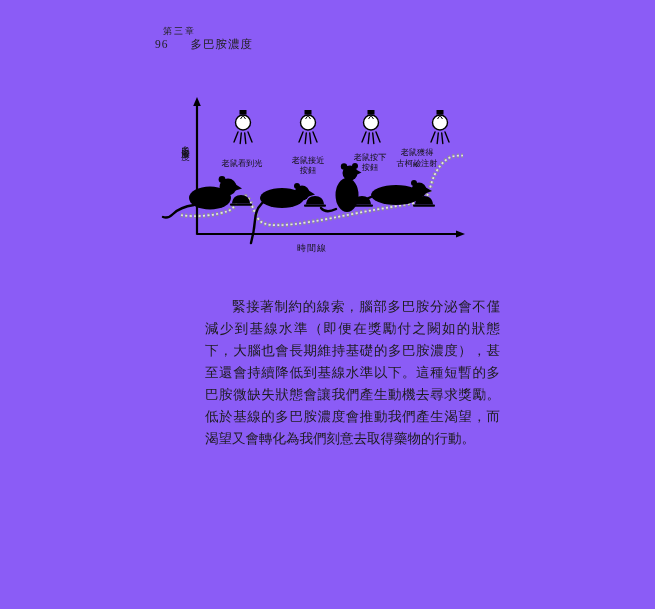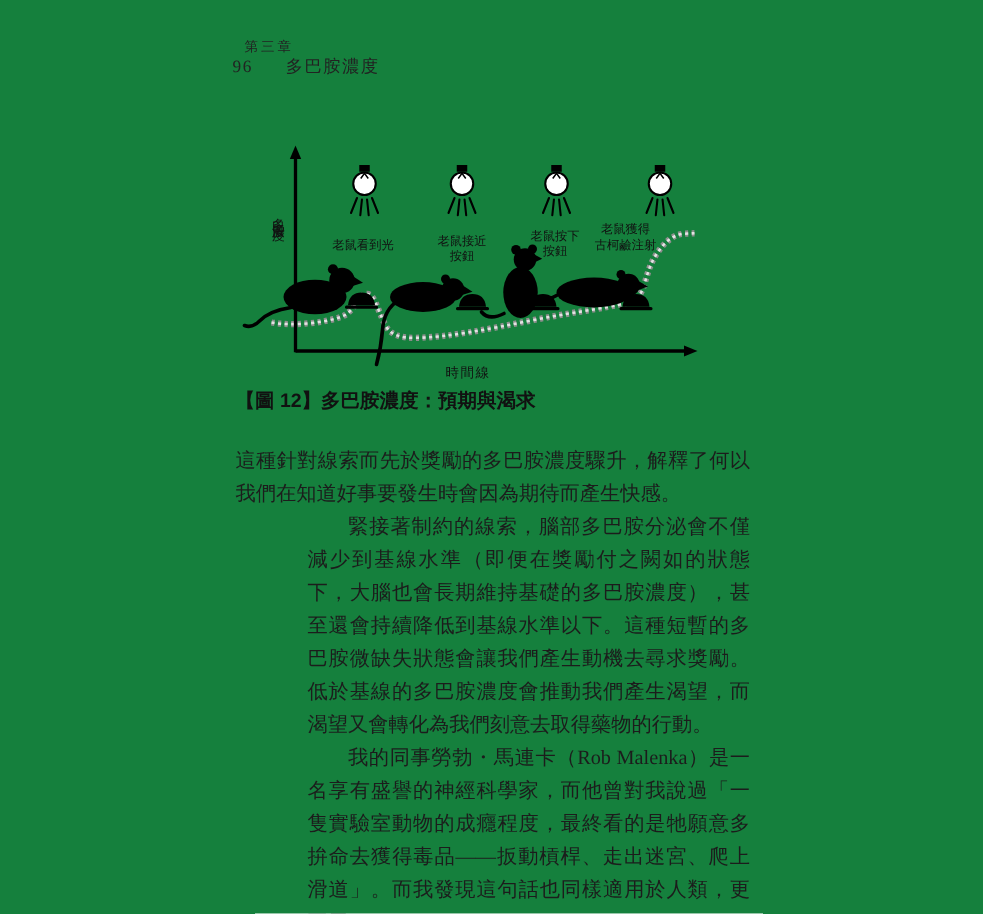--- a/index.html
+++ b/index.html
@@ -1,16 +1,16 @@
 <!DOCTYPE html>
 <html lang="zh-Hant"><head>
 <meta charset="utf-8">
 <style>
   html,body{margin:0;padding:0;background:#ffffff;}
-  #page{position:relative;width:655px;height:609px;background:#15803d;overflow:hidden;
+  #page{position:relative;width:655px;height:609px;background:#8b5cf6;overflow:hidden;
         font-family:"Liberation Serif","DejaVu Serif",serif;color:#1c1c1c;}
 
   
   .chapter{position:absolute;left:163px;top:25px;font-size:9px;letter-spacing:2px;color:#222;}
   .headrow{position:absolute;left:155px;top:37px;display:flex;align-items:baseline;gap:22px;
            font-size:11.5px;letter-spacing:1px;color:#222;}
 
   
   #fig{position:absolute;left:160px;top:93px;width:345px;height:167px;}
   .ylab{position:absolute;left:180px;top:139px;writing-mode:vertical-rl;
@@ -145,21 +145,18 @@
       <line class="axis" x1="37" y1="12" x2="37" y2="141.8"></line>
       <polygon points="37,4 33.2,13 40.8,13"></polygon>
     </g>
     <g>
       <line class="axis" x1="37" y1="141" x2="296" y2="141"></line>
       <polygon points="305,141 296,137.4 296,144.6"></polygon>
     </g>
     <text class="xaxis-label" text-anchor="middle" x="152" y="158">時間線</text>
   </svg>
 
-  <div class="caption">【圖 12】多巴胺濃度：預期與渴求</div>
 
   <div class="bodytext">
-    <p>這種針對線索而先於獎勵的多巴胺濃度驟升，解釋了何以我們在知道好事要發生時會因為期待而產生快感。</p>
     <p class="indent">緊接著制約的線索，腦部多巴胺分泌會不僅減少到基線水準（即便在獎勵付之闕如的狀態下，大腦也會長期維持基礎的多巴胺濃度），甚至還會持續降低到基線水準以下。這種短暫的多巴胺微缺失狀態會讓我們產生動機去尋求獎勵。低於基線的多巴胺濃度會推動我們產生渴望，而渴望又會轉化為我們刻意去取得藥物的行動。</p>
-    <p class="indent">我的同事勞勃・馬連卡（Rob Malenka）是一名享有盛譽的神經科學家，而他曾對我說過「一隻實驗室動物的成癮程度，最終看的是牠願意多拚命去獲得毒品——扳動槓桿、走出迷宮、爬上滑道」。而我發現這句話也同樣適用於人類，更不用</p>
   </div>
 
 </div>
 
 </body></html>

